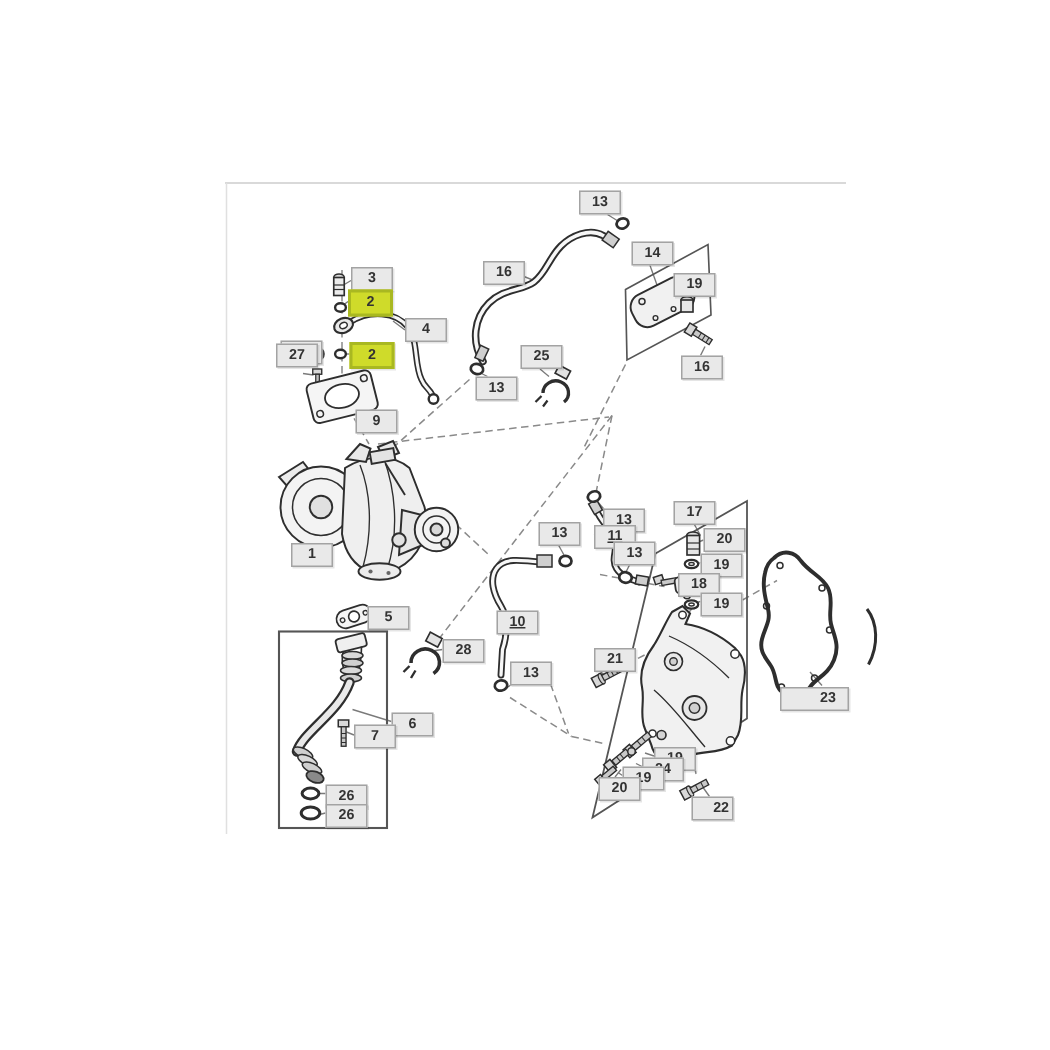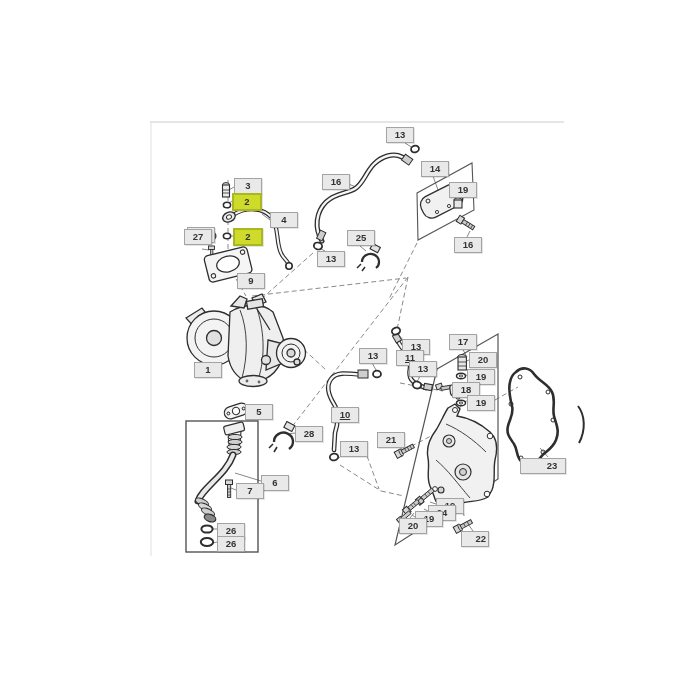--- a/index.html
+++ b/index.html
@@ -359,21 +359,21 @@
       <div class="callout" style="left: 359px; top: 348px;">13</div>
       <div class="callout" style="left: 409px; top: 361px;">13</div>
       <div class="callout" style="left: 449px; top: 334px;">17</div>
       <div class="callout" style="left: 469px; top: 352px;">20</div>
       <div class="callout" style="left: 467px; top: 369px;">19</div>
       <div class="callout" style="left: 452px; top: 382px;">18</div>
       <div class="callout" style="left: 467px; top: 395px;">19</div>
       <div class="callout" style="left: 331px; top: 407px; text-decoration: underline;">10</div>
       <div class="callout" style="left: 245px; top: 404px;">5</div>
       <div class="callout" style="left: 295px; top: 426px;">28</div>
-      <div class="callout" style="left: 377px; top: 432px;">21</div>
+      <div class="callout" style="left: 396px; top: 432px;">21</div>
       <div class="callout" style="left: 340px; top: 441px;">13</div>
       <div class="callout" style="left: 261px; top: 475px;">6</div>
       <div class="callout" style="left: 236px; top: 483px;">7</div>
       <div class="callout" style="left: 217px; top: 523px;">26</div>
       <div class="callout" style="left: 217px; top: 536px;">26</div>
       <div class="callout" style="left: 436px; top: 498px;">19</div>
       <div class="callout" style="left: 428px; top: 505px;">24</div>
       <div class="callout" style="left: 415px; top: 511px;">19</div>
       <div class="callout" style="left: 399px; top: 518px;">20</div>
       <div class="callout" style="left: 461px; top: 531px; text-align: right;">22</div>

